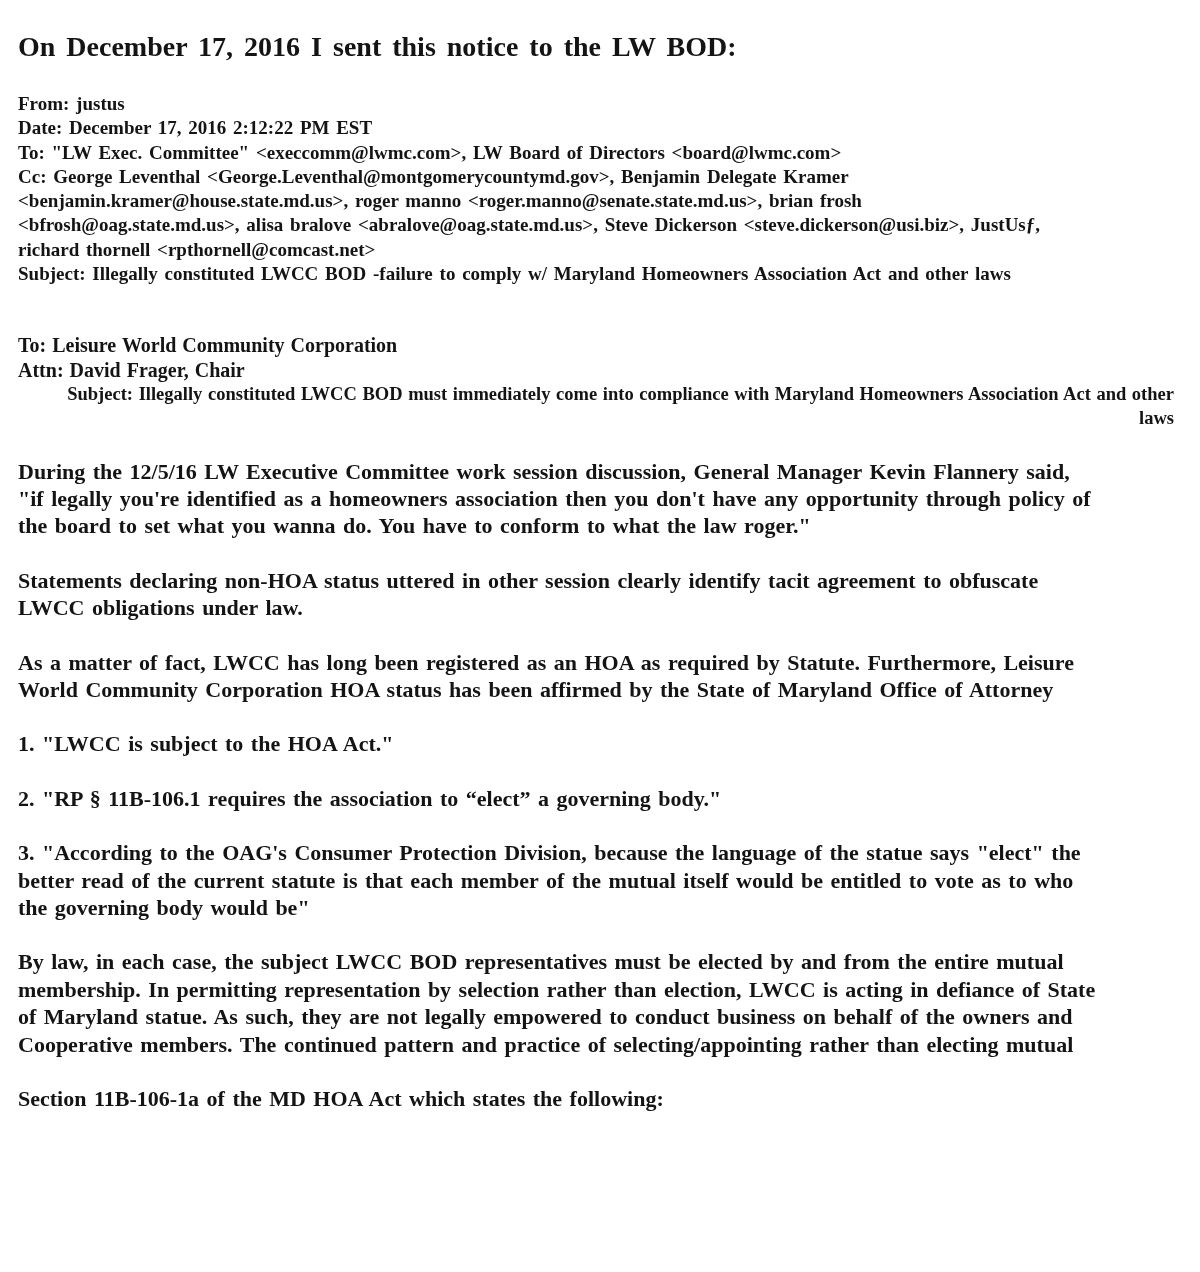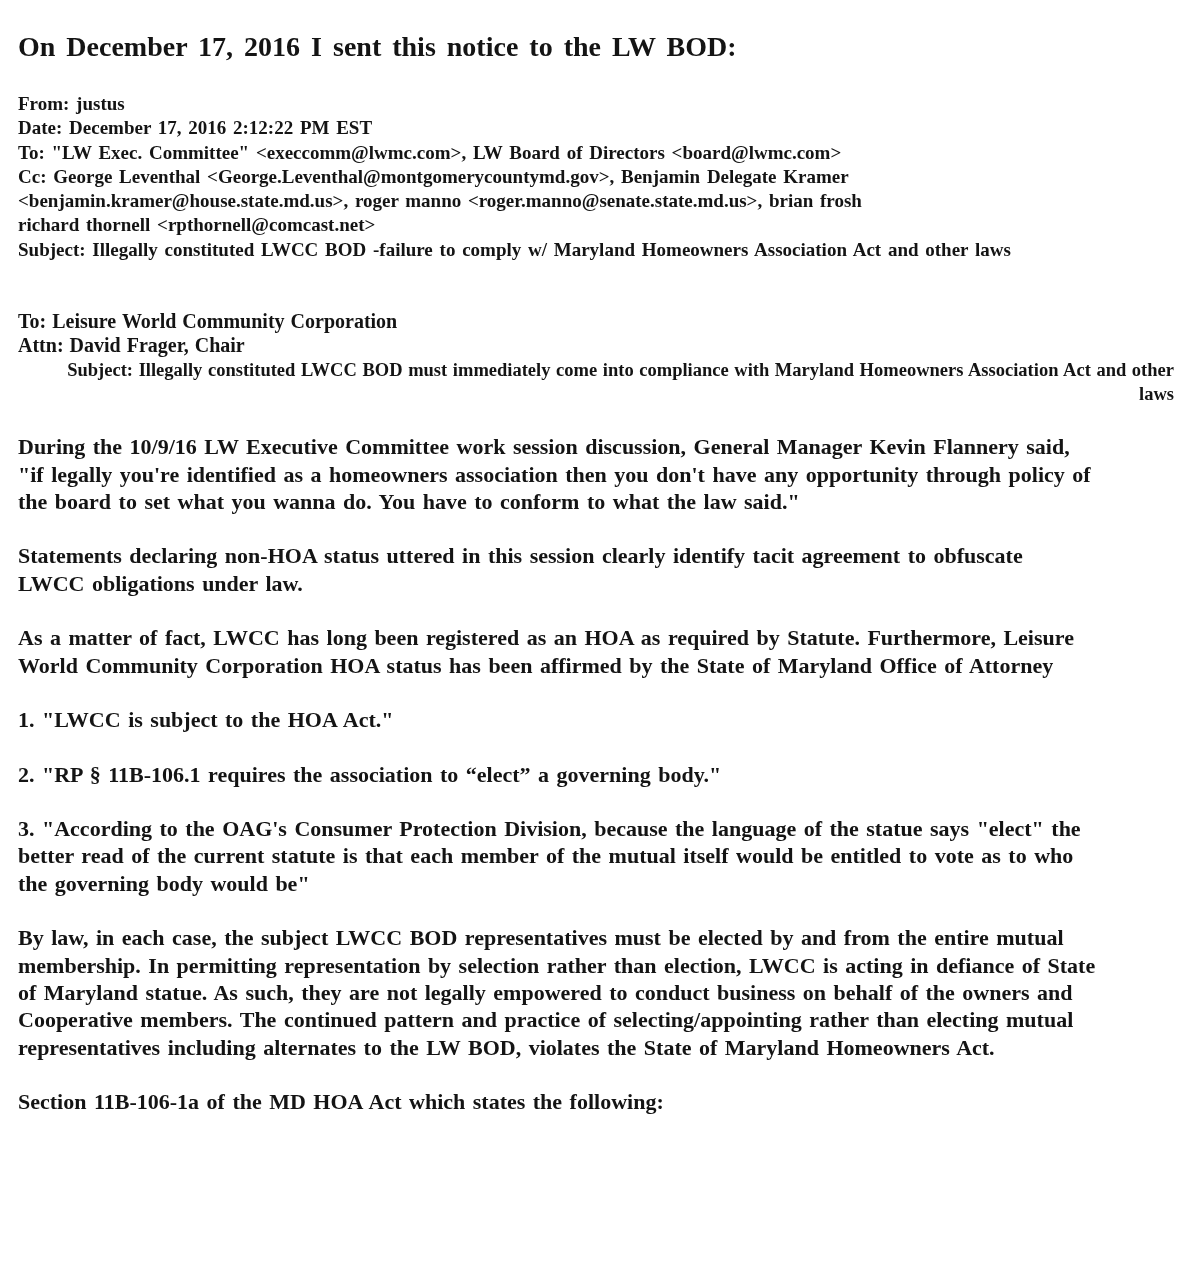--- a/index.html
+++ b/index.html
@@ -55,41 +55,42 @@
 <div class="page">
 
   <div class="intro line">On December 17, 2016 I sent this notice to the LW BOD:</div>
 
   <div class="email-header">
     <div class="line">From: justus</div>
     <div class="line">Date: December 17, 2016 2:12:22 PM EST</div>
     <div class="line">To: "LW Exec. Committee" &lt;execcomm@lwmc.com&gt;, LW Board of Directors &lt;board@lwmc.com&gt;</div>
     <div class="line">Cc: George Leventhal &lt;George.Leventhal@montgomerycountymd.gov&gt;, Benjamin Delegate Kramer</div>
     <div class="line">&lt;benjamin.kramer@house.state.md.us&gt;, roger manno &lt;roger.manno@senate.state.md.us&gt;, brian frosh</div>
+    <div class="line">&lt;bfrosh@oag.state.md.us&gt;, alisa bralove &lt;abralove@oag.state.md.us&gt;, Steve Dickerson &lt;steve.dickerson@usi.biz&gt;, JustUsƒ,</div>
     <div class="line">richard thornell &lt;rpthornell@comcast.net&gt;</div>
     <div class="line">Subject: Illegally constituted LWCC BOD -failure to comply w/ Maryland Homeowners Association Act and other laws</div>
   </div>
 
   <div class="notice-header">
     <div class="line">To: Leisure World Community Corporation</div>
     <div class="line">Attn: David Frager, Chair</div>
     <div class="line subject-small">Subject: Illegally constituted LWCC BOD must immediately come into compliance with Maryland Homeowners Association Act and other</div>
     <div class="line subject-small">laws</div>
   </div>
 
   <div>
 
     <div class="para">
-      <div class="line">During the 10/9/16 LW Executive Committee work session discussion, General Manager Kevin Flannery said,</div>
+      <div class="line">During the 12/5/16 LW Executive Committee work session discussion, General Manager Kevin Flannery said,</div>
       <div class="line">"if legally you're identified as a homeowners association then you don't have any opportunity through policy of</div>
-      <div class="line">the board to set what you wanna do. You have to conform to what the law said."</div>
+      <div class="line">the board to set what you wanna do. You have to conform to what the law roger."</div>
     </div>
 
     <div class="para">
-      <div class="line">Statements declaring non-HOA status uttered in this session clearly identify tacit agreement to obfuscate</div>
+      <div class="line">Statements declaring non-HOA status uttered in other session clearly identify tacit agreement to obfuscate</div>
       <div class="line">LWCC obligations under law.</div>
     </div>
 
     <div class="para">
       <div class="line">As a matter of fact, LWCC has long been registered as an HOA as required by Statute. Furthermore, Leisure</div>
       <div class="line">World Community Corporation HOA status has been affirmed by the State of Maryland Office of Attorney</div>
     </div>
 
     <div class="para">
       <div class="line">1. "LWCC is subject to the HOA Act."</div>
@@ -103,21 +104,20 @@
       <div class="line">3. "According to the OAG's Consumer Protection Division, because the language of the statue says "elect" the</div>
       <div class="line">better read of the current statute is that each member of the mutual itself would be entitled to vote as to who</div>
       <div class="line">the governing body would be"</div>
     </div>
 
     <div class="para gap-lg">
       <div class="line">By law, in each case, the subject LWCC BOD representatives must be elected by and from the entire mutual</div>
       <div class="line">membership. In permitting representation by selection rather than election, LWCC is acting in defiance of State</div>
       <div class="line">of Maryland statue. As such, they are not legally empowered to conduct business on behalf of the owners and</div>
       <div class="line">Cooperative members. The continued pattern and practice of selecting/appointing rather than electing mutual</div>
-      <div class="line">representatives including alternates to the LW BOD, violates the State of Maryland Homeowners Act.</div>
     </div>
 
     <div class="para">
       <div class="line">Section 11B-106-1a of the MD HOA Act which states the following:</div>
     </div>
 
 
   </div>
 </div>
 

